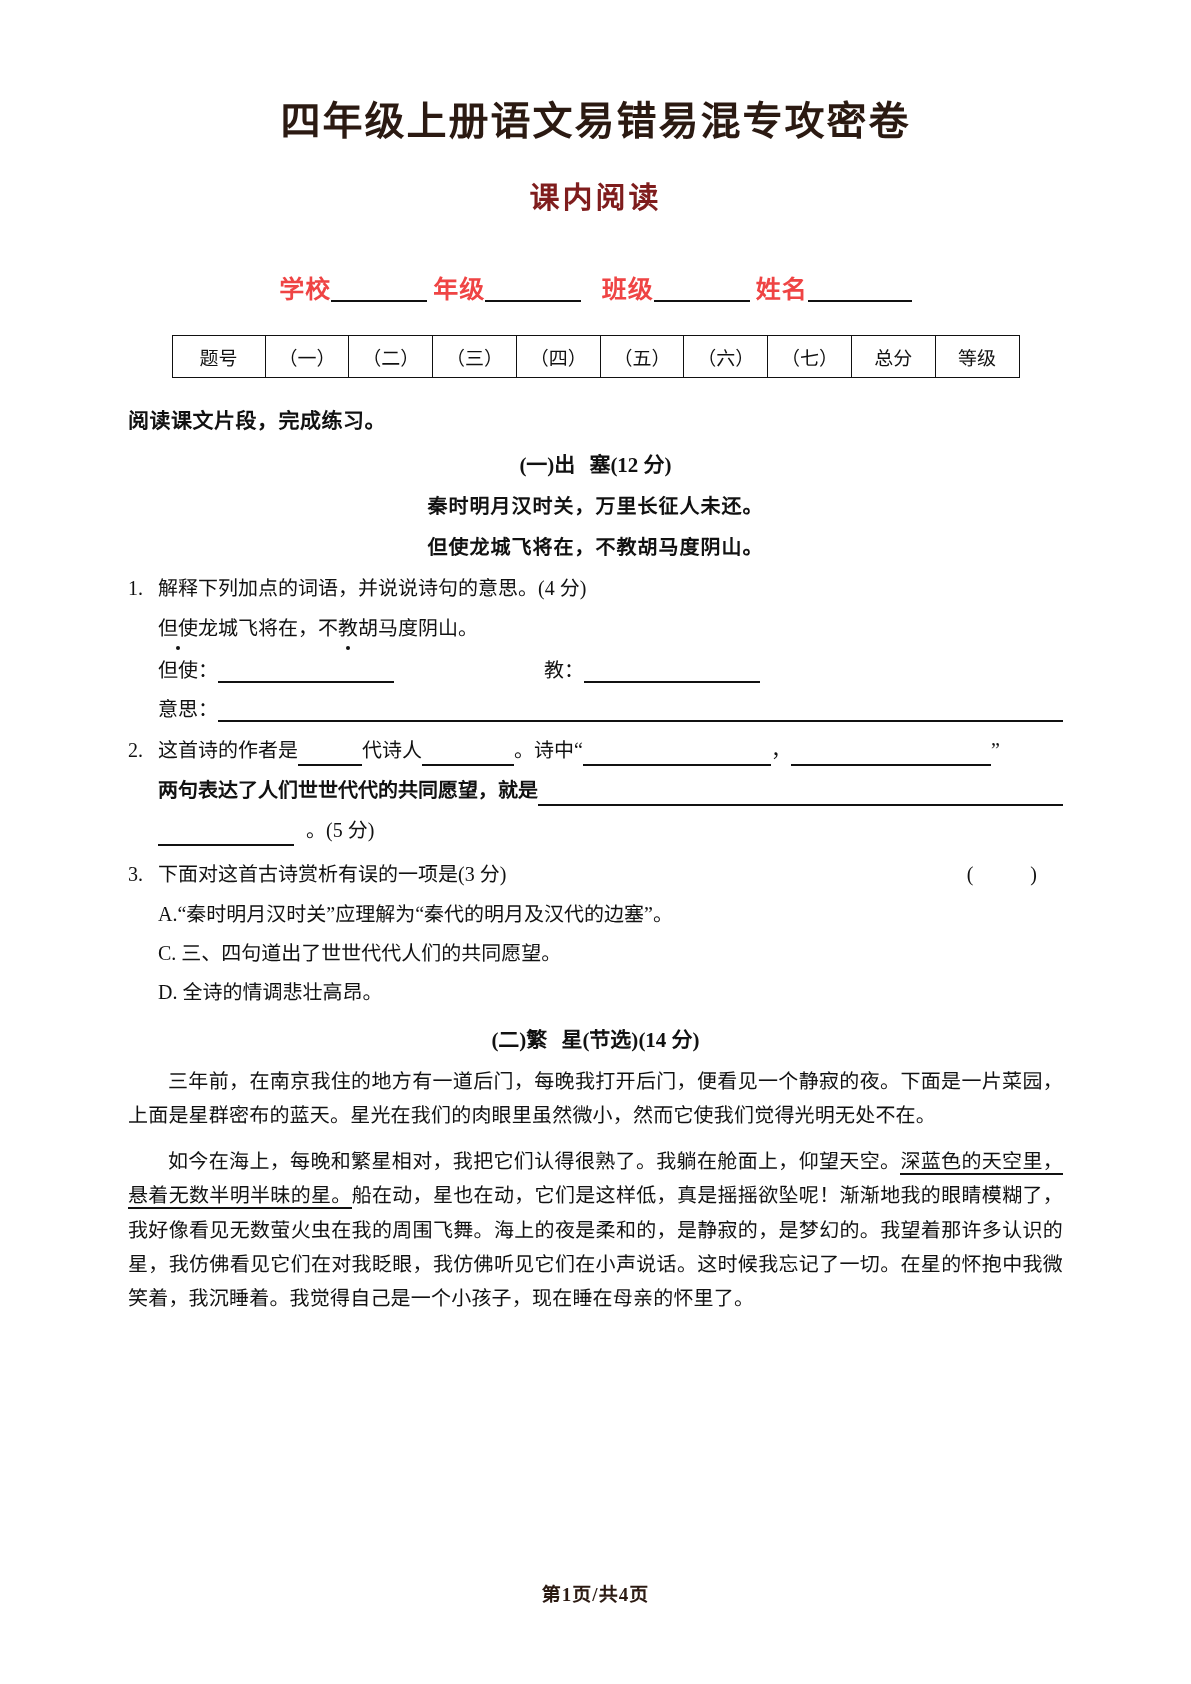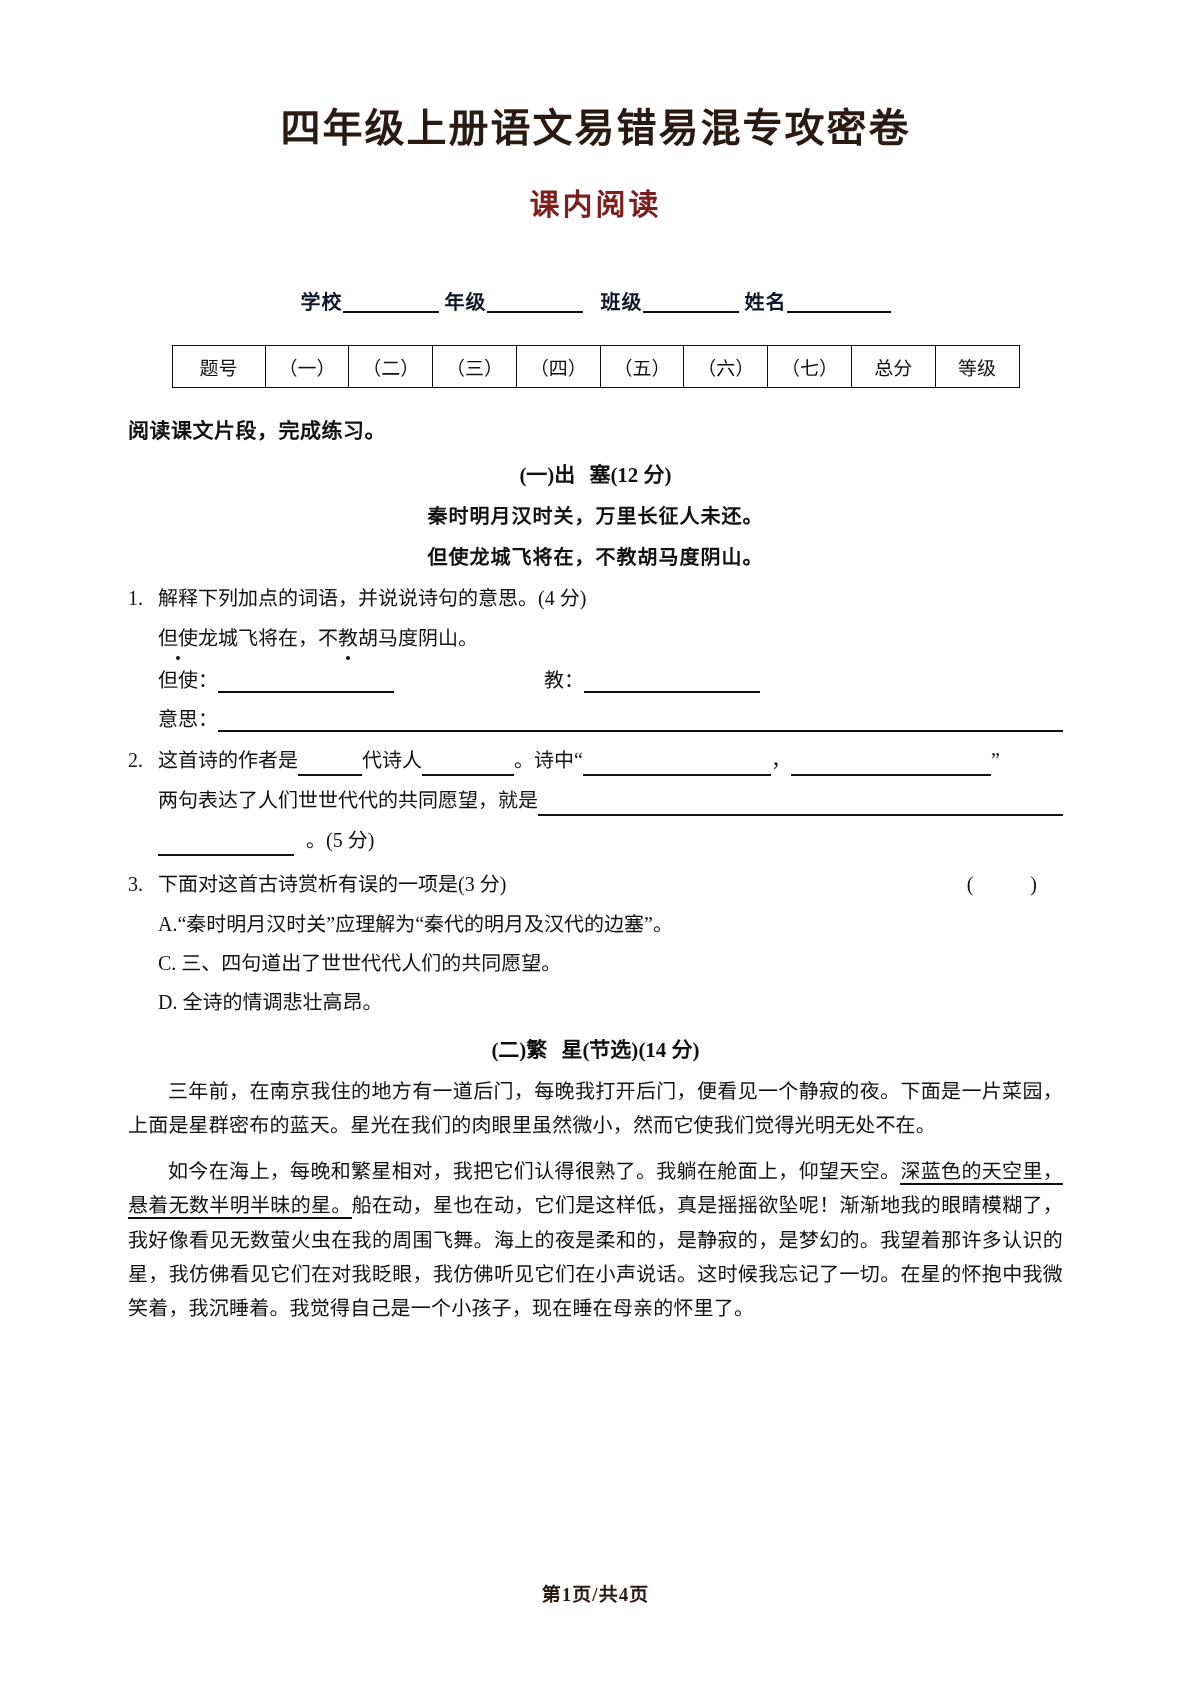--- a/index.html
+++ b/index.html
@@ -16,21 +16,21 @@
     color: #1a1a1a;
     overflow: hidden;
   }
 
   .page {
     position: absolute;
     left: 0; top: 0;
     width: 1191px;
     height: 1684px;
     box-sizing: border-box;
-    padding: 8px 128px;
+    padding: 1px 128px;
   }
 
   
   .doc-title {
     margin: 0;
     padding-top: 88px;
     text-align: center;
     font-size: 40px;
     font-weight: 700;
     letter-spacing: 2px;
@@ -42,26 +42,26 @@
     padding-top: 26px;
     text-align: center;
     font-size: 30px;
     font-weight: 700;
     letter-spacing: 3px;
     color: #7f1d1d;
   }
 
   
   .info-line {
-    margin: 10px;
+    margin: 0;
     padding-top: 52px;
     text-align: center;
-    font-size: 20px;
-    font-weight: 700;
-    color: #0f172a;
+    font-size: 25px;
+    font-weight: 700;
+    color: #ef4444;
     letter-spacing: 1px;
   }
   .info-line .field { white-space: nowrap; margin: 0 3px; }
   .blank-u {
     display: inline-block;
     border-bottom: 2px solid #111;
     vertical-align: -4px;
   }
   .bu-sch   { width: 96px; }
   .bu-grade { width: 96px; }
@@ -282,21 +282,21 @@
       <span>这首诗的作者是</span>
         <span class="ul-sm"></span>
         <span>代诗人</span>
         <span class="ul-md"></span>
         <span>。诗中“</span>
         <span class="ul-q1"></span>
         <span>，</span>
         <span class="ul-q2"></span>
         <span>”</span>
     </div>
-    <div class="q-line" style="padding-top:9px;">
+    <div class="q-line" style="padding-top:9px;font-weight:bold;">
       <span>两句表达了人们世世代代的共同愿望，就是</span>
         <span class="ul-rest"></span>
     </div>
     <div class="q-line" style="padding-top:9px;gap:12px;">
       <span class="ul-tail"></span>
         <span>。(5 分)</span>
     </div>
   </div>
 
   <div class="q">

